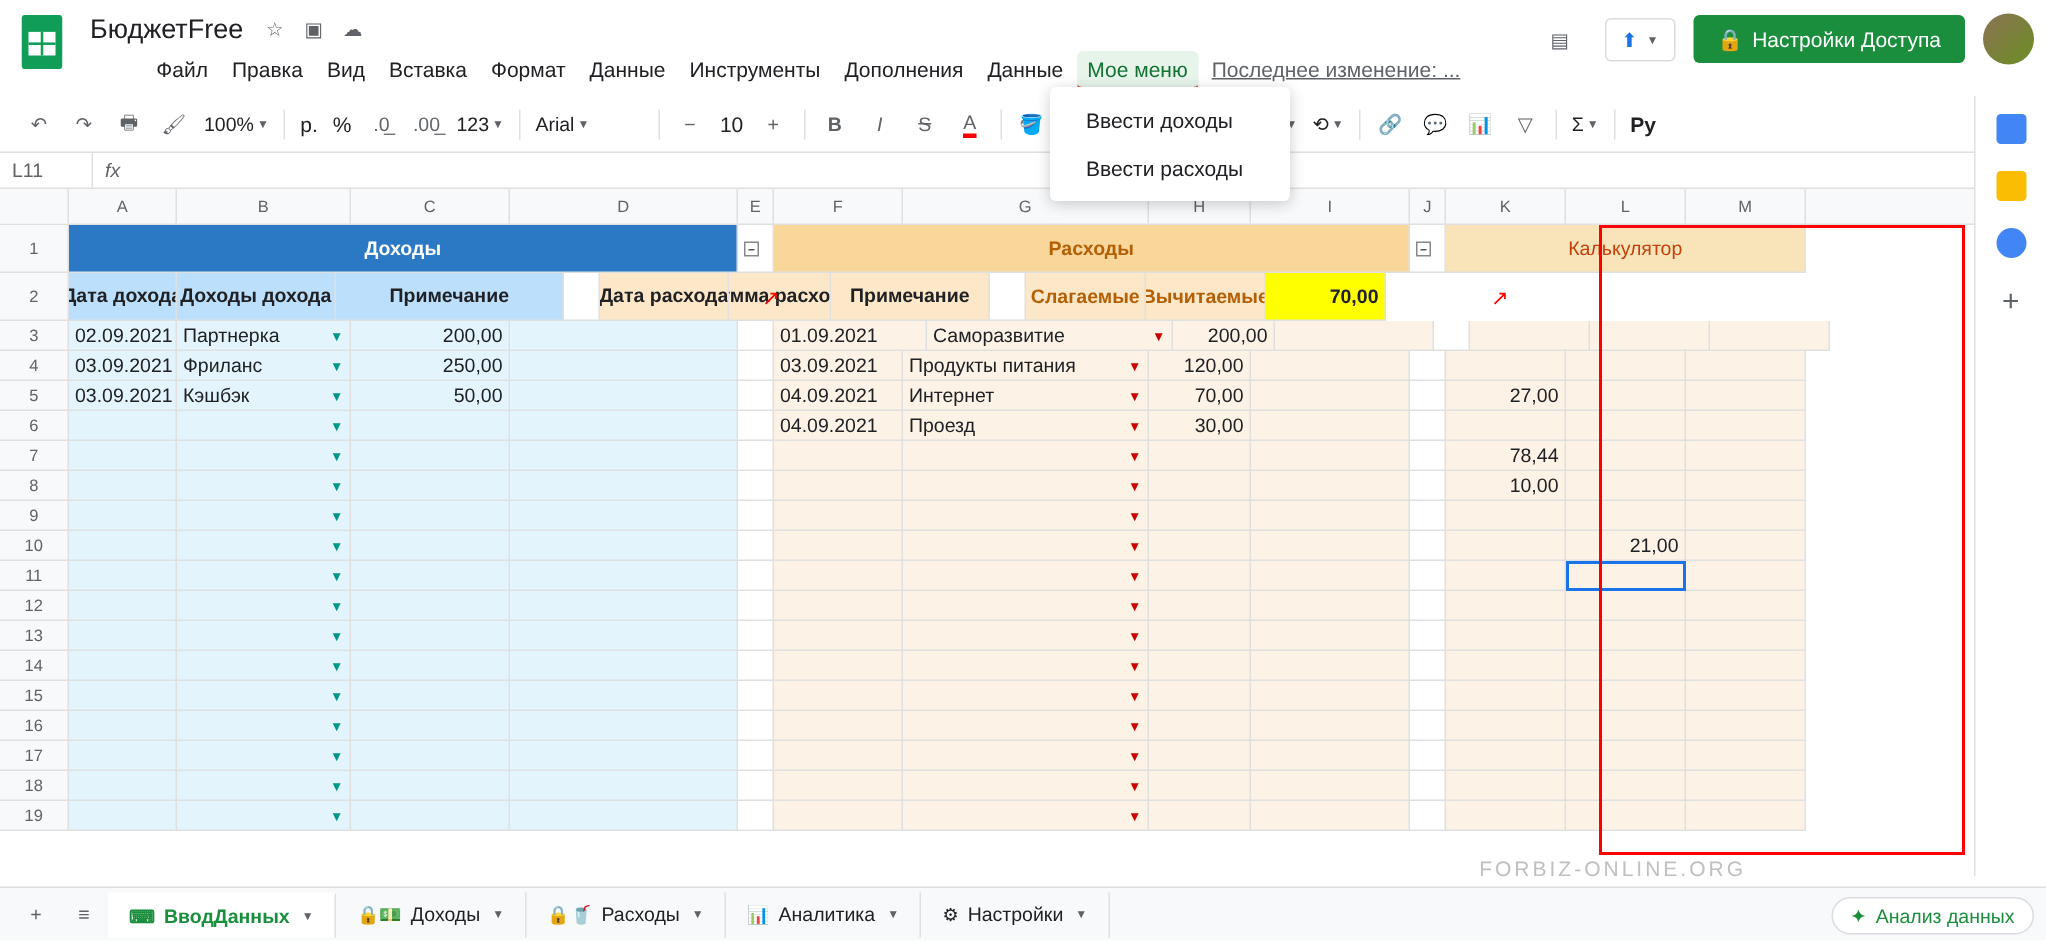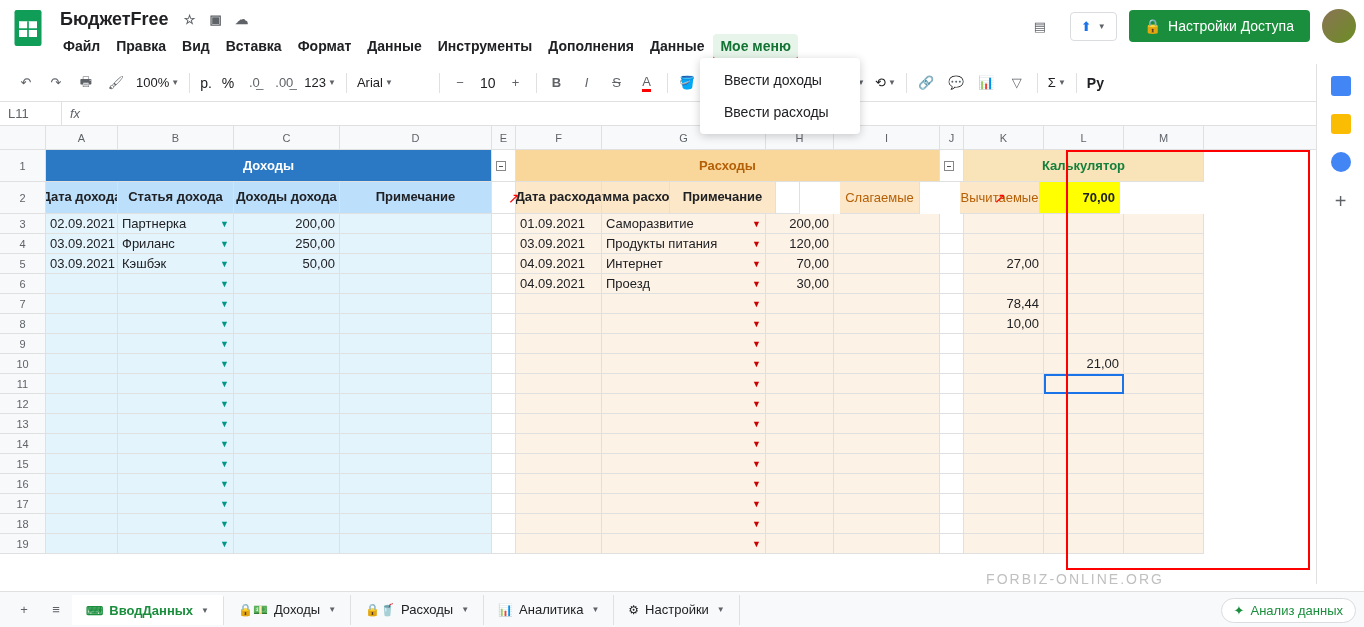--- a/index.html
+++ b/index.html
@@ -2,25 +2,25 @@
 <html><head>
 <meta charset="utf-8">
 <style>
 * { margin:0; padding:0; box-sizing:border-box; font-family:Arial,sans-serif; }
 body { background:#fff; font-size:13px; color:#202124; overflow:hidden; width:1364px; height:627px; position:relative; }
 
 
 .hdr { display:flex; align-items:flex-start; padding:8px 8px 0 8px; height:64px; }
 .logo { width:40px; height:40px; display:flex; align-items:center; justify-content:center; }
 .logo-svg { width:28px; height:36px; }
-.title-area { flex:1; margin-left:8px;font-weight:bold; }
+.title-area { flex:1; margin-left:8px; }
 .title-row { display:flex; align-items:center; gap:8px; height:22px; }
 .doc-title { font-size:18px; color:#202124; padding:2px 4px; }
 .ti { width:18px; height:18px; color:#5f6368; cursor:pointer; display:flex; align-items:center; justify-content:center; }
-.menus { display:flex; gap:2px; margin-top:4px; }
+.menus { display:flex; gap:2px; margin-top:4px;justify-content:center; }
 .menu-item { padding:4px 7px; font-size:14px; color:#202124; cursor:pointer; border-radius:4px; }
 .menu-item.active { background:#e6f4ea; color:#137333; border-bottom:2px solid #d93025; }
 .last-edit { color:#5f6368; font-size:14px; text-decoration:underline; padding:4px 7px; cursor:pointer; }
 .hdr-right { display:flex; align-items:center; gap:12px; margin-left:auto; }
 .ibtn { width:36px; height:36px; border-radius:50%; display:flex; align-items:center; justify-content:center; cursor:pointer; color:#5f6368; }
 .present-btn { border:1px solid #dadce0; border-radius:4px; padding:6px 10px; display:flex; align-items:center; gap:4px; cursor:pointer; color:#5f6368; }
 .share-btn { background:#1a8e3d; color:#fff; border-radius:4px; padding:8px 16px; display:flex; align-items:center; gap:6px; cursor:pointer; font-size:14px; font-weight:500; }
 .avatar { width:34px; height:34px; border-radius:50%; background:linear-gradient(135deg,#8b7355,#6b8e23); }
 
 
@@ -54,22 +54,22 @@
 .row.tall { height:32px; }
 .cell { border-right:1px solid #e0e0e0; border-bottom:1px solid #e0e0e0; padding:0 4px; font-size:13px; display:flex; align-items:center; overflow:hidden; white-space:nowrap; }
 
 
 .inc-hdr { background:#2b78c5; color:#fff; font-weight:bold; justify-content:center; }
 .inc-sub { background:#bcdffb; font-weight:bold; justify-content:center; text-align:center; line-height:1.1; }
 .inc-cell { background:#e3f4fc; }
 .exp-hdr { background:#f9d79b; color:#b45f06; font-weight:bold; justify-content:center; }
 .exp-sub { background:#fce8c8; font-weight:bold; justify-content:center; text-align:center; line-height:1.1; }
 .exp-cell { background:#fdf2e6; }
-.calc-hdr { background:#f9e4b9; color:#15803d; font-weight:bold; justify-content:center; }
-.calc-sub { background:#fce8c8; font-weight:normal; justify-content:center; color:#b45f06;margin-left:40px; }
+.calc-hdr { background:#f9e4b9; color:#c2410c; font-weight:normal; justify-content:center; }
+.calc-sub { background:#fce8c8; font-weight:bold; justify-content:center; color:#b45f06; }
 .calc-res { background:#ffff00; font-weight:bold; justify-content:flex-end; }
 .calc-cell { background:#fdf2e6; }
 .num { justify-content:flex-end; }
 .dd-arrow { color:#009688; font-size:9px; margin-left:auto; }
 .dd-arrow-r { color:#cc0000; font-size:9px; margin-left:auto; }
 
 
 .redbox { position:absolute; border:2px solid red; pointer-events:none; }
 .red-arrow { position:absolute; color:red; font-size:14px; pointer-events:none; }
 
@@ -119,20 +119,21 @@
       <span class="menu-item">Файл</span>
       <span class="menu-item">Правка</span>
       <span class="menu-item">Вид</span>
       <span class="menu-item">Вставка</span>
       <span class="menu-item">Формат</span>
       <span class="menu-item">Данные</span>
       <span class="menu-item">Инструменты</span>
       <span class="menu-item">Дополнения</span>
       <span class="menu-item">Данные</span>
       <span class="menu-item active">Мое меню</span>
+      <span class="last-edit">Последнее изменение: ...</span>
     </div>
   </div>
   <div class="hdr-right">
     <span class="ibtn">▤</span>
     <span class="present-btn">
         <span style="color:#1a73e8">⬆</span>
         <span class="chev">▼</span>
       </span>
     <span class="share-btn">
         <span>🔒</span>
@@ -260,39 +261,38 @@
             <span class="grp-toggle"></span>
           </div>
           <div class="cell exp-hdr" style="width: 424px;">Расходы</div>
           <div class="cell " style="width: 24px;">
             <span class="grp-toggle"></span>
           </div>
           <div class="cell calc-hdr" style="width: 240px;">Калькулятор</div>
         </div>
         <div class="row tall">
           <div class="cell inc-sub" style="width: 72px;">Дата дохода</div>
-          <div class="cell inc-sub" style="width: 116px;">Статья дохода</div>
           <div class="cell inc-sub" style="width: 106px;">Доходы дохода</div>
           <div class="cell inc-sub" style="width: 152px;">Примечание</div>
           <div class="cell " style="width: 24px;"></div>
           <div class="cell exp-sub" style="width: 86px;">Дата расхода</div>
           <div class="cell exp-sub" style="width: 68px;">Сумма расхода</div>
           <div class="cell exp-sub" style="width: 106px;">Примечание</div>
           <div class="cell " style="width: 24px;"></div>
           <div class="cell calc-sub" style="width: 80px;">Слагаемые</div>
           <div class="cell calc-sub" style="width: 80px;">Вычитаемые</div>
           <div class="cell calc-res" style="width: 80px;">70,00</div>
         </div>
         <div class="row">
           <div class="cell inc-cell" style="width: 72px;">02.09.2021</div>
           <div class="cell inc-cell" style="width: 116px;">Партнерка<span class="dd-arrow">▼</span></div>
           <div class="cell inc-cell num" style="width: 106px;">200,00</div>
           <div class="cell inc-cell" style="width: 152px;"></div>
           <div class="cell " style="width: 24px;"></div>
-          <div class="cell exp-cell" style="width: 86px;">01.09.2021</div>
+          <div class="cell exp-cell" style="width: 102px;">01.09.2021</div>
           <div class="cell exp-cell" style="width: 164px;">Саморазвитие<span class="dd-arrow-r">▼</span></div>
           <div class="cell exp-cell num" style="width: 68px;">200,00</div>
           <div class="cell exp-cell" style="width: 106px;"></div>
           <div class="cell " style="width: 24px;"></div>
           <div class="cell calc-cell num" style="width: 80px;"></div>
           <div class="cell calc-cell num" style="width: 80px;"></div>
           <div class="cell calc-cell" style="width: 80px;"></div>
         </div>
         <div class="row">
           <div class="cell inc-cell" style="width: 72px;">03.09.2021</div>

